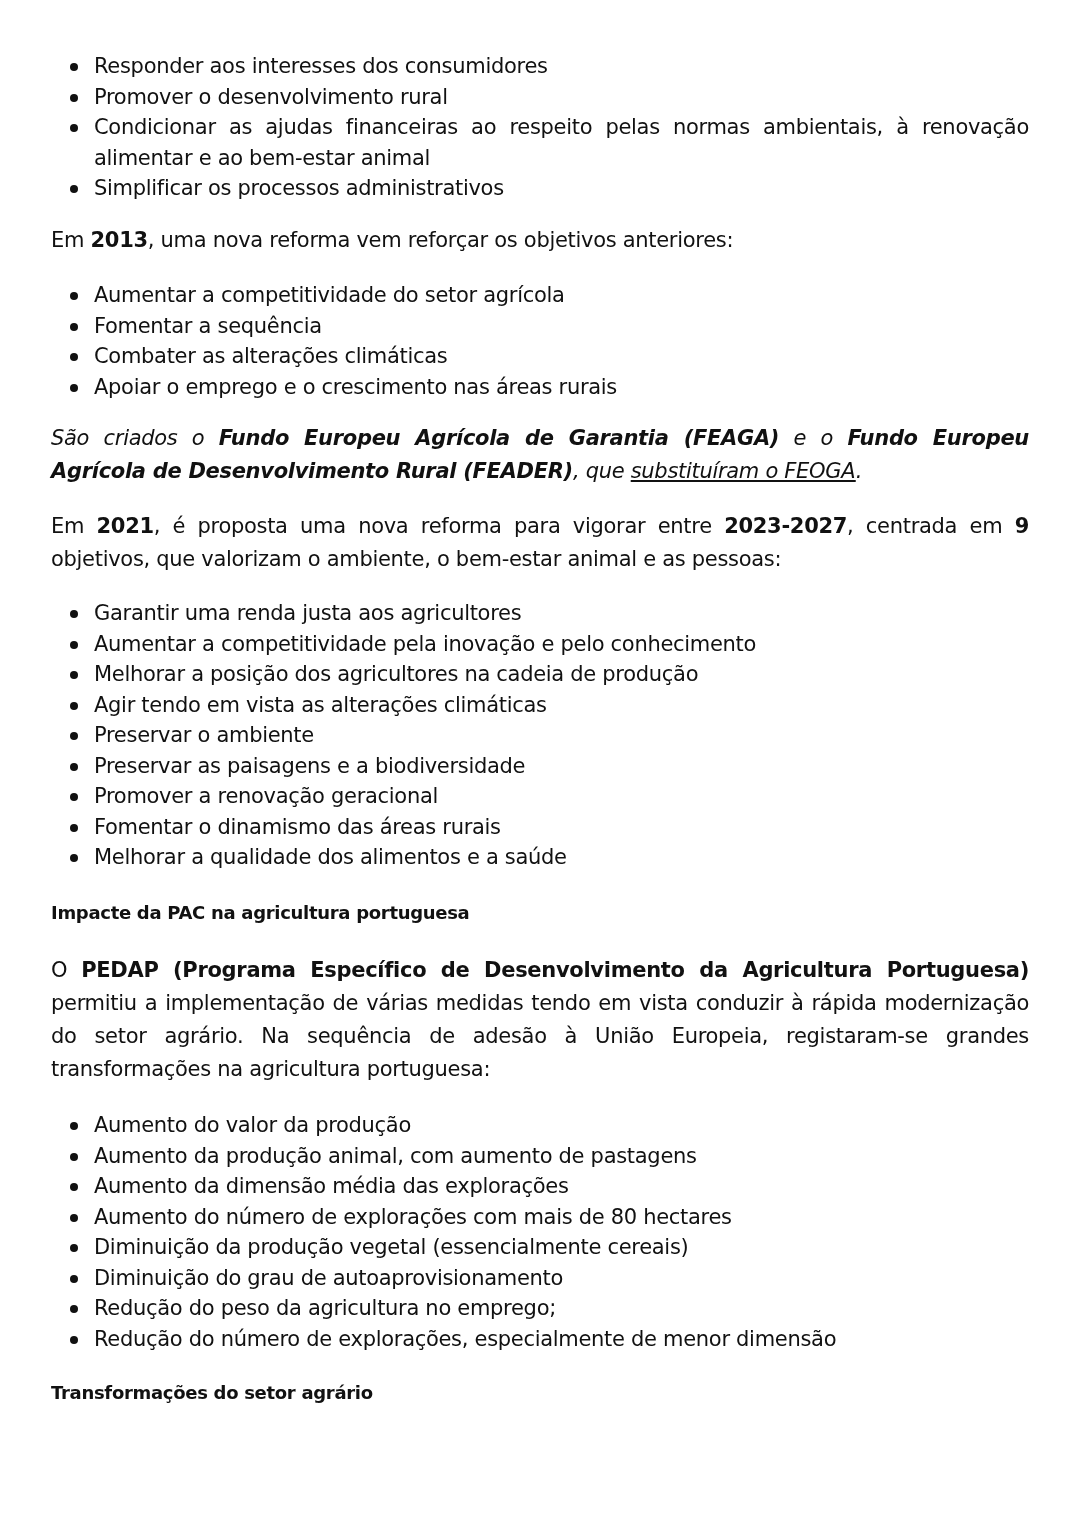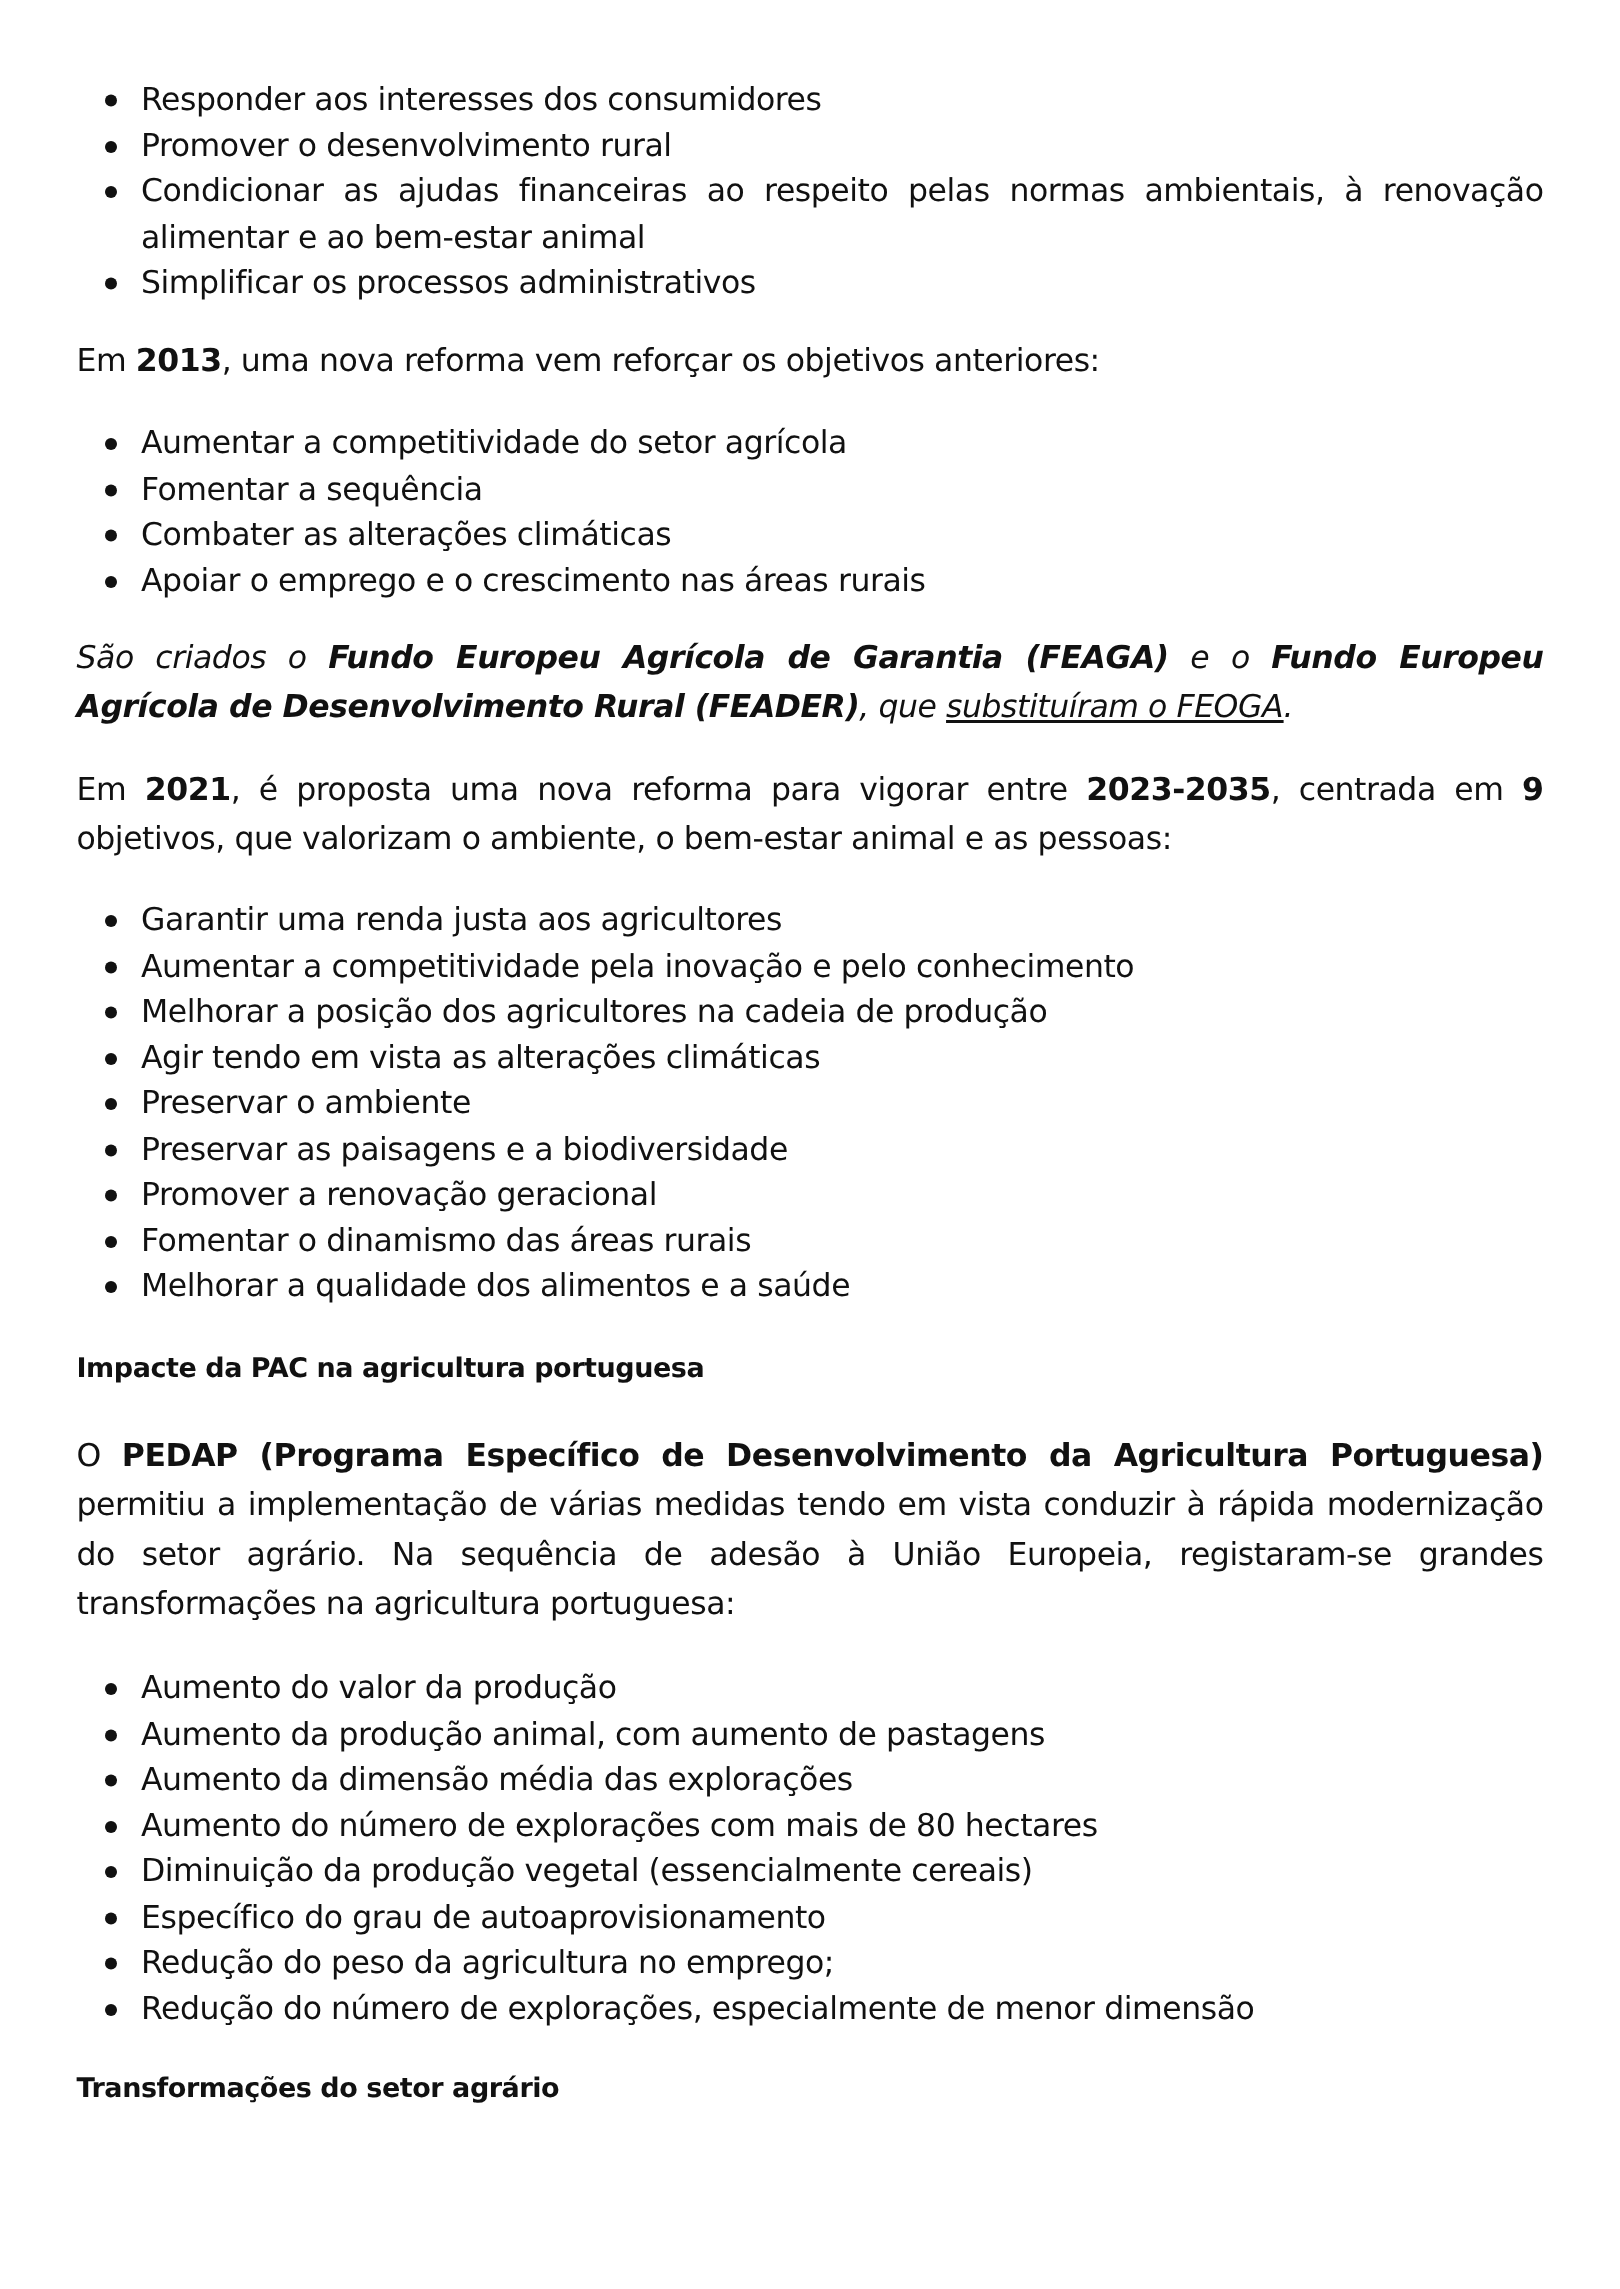--- a/index.html
+++ b/index.html
@@ -56,21 +56,21 @@
 
   <ul class="bullets" id="list2">
     <li><span class="dot"></span><span>Aumentar a competitividade do setor agrícola</span></li>
     <li><span class="dot"></span><span>Fomentar a sequência</span></li>
     <li><span class="dot"></span><span>Combater as alterações climáticas</span></li>
     <li><span class="dot"></span><span>Apoiar o emprego e o crescimento nas áreas rurais</span></li>
   </ul>
 
   <p class="para" id="paraFunds"><span>São criados o </span><b>Fundo Europeu Agrícola de Garantia (FEAGA)</b><span> e o </span><b>Fundo Europeu Agrícola de Desenvolvimento Rural (FEADER)</b><span>, que </span><span class="u">substituíram o FEOGA</span><span>.</span></p>
 
-  <p class="para" id="para2021"><span>Em </span><b>2021</b><span>, é proposta uma nova reforma para vigorar entre </span><b>2023-2035</b><span>, centrada em </span><b>9</b><span> objetivos, que valorizam o ambiente, o bem-estar animal e as pessoas:</span></p>
+  <p class="para" id="para2021"><span>Em </span><b>2021</b><span>, é proposta uma nova reforma para vigorar entre </span><b>2023-2027</b><span>, centrada em </span><b>9</b><span> objetivos, que valorizam o ambiente, o bem-estar animal e as pessoas:</span></p>
 
   <ul class="bullets" id="list3">
     <li><span class="dot"></span><span>Garantir uma renda justa aos agricultores</span></li>
     <li><span class="dot"></span><span>Aumentar a competitividade pela inovação e pelo conhecimento</span></li>
     <li><span class="dot"></span><span>Melhorar a posição dos agricultores na cadeia de produção</span></li>
     <li><span class="dot"></span><span>Agir tendo em vista as alterações climáticas</span></li>
     <li><span class="dot"></span><span>Preservar o ambiente</span></li>
     <li><span class="dot"></span><span>Preservar as paisagens e a biodiversidade</span></li>
     <li><span class="dot"></span><span>Promover a renovação geracional</span></li>
     <li><span class="dot"></span><span>Fomentar o dinamismo das áreas rurais</span></li>
@@ -80,20 +80,20 @@
   <h2 class="heading" id="h-impacte">Impacte da PAC na agricultura portuguesa</h2>
 
   <p class="para" id="paraPedap"><span>O </span><b>PEDAP (Programa Específico de Desenvolvimento da Agricultura Portuguesa)</b><span> permitiu a implementação de várias medidas tendo em vista conduzir à rápida modernização do setor agrário. Na sequência de adesão à União Europeia, registaram-se grandes transformações na agricultura portuguesa:</span></p>
 
   <ul class="bullets" id="list4">
     <li><span class="dot"></span><span>Aumento do valor da produção</span></li>
     <li><span class="dot"></span><span>Aumento da produção animal, com aumento de pastagens</span></li>
     <li><span class="dot"></span><span>Aumento da dimensão média das explorações</span></li>
     <li><span class="dot"></span><span>Aumento do número de explorações com mais de 80 hectares</span></li>
     <li><span class="dot"></span><span>Diminuição da produção vegetal (essencialmente cereais)</span></li>
-    <li><span class="dot"></span><span>Específico do grau de autoaprovisionamento</span></li>
+    <li><span class="dot"></span><span>Diminuição do grau de autoaprovisionamento</span></li>
     <li><span class="dot"></span><span>Redução do peso da agricultura no emprego;</span></li>
     <li><span class="dot"></span><span>Redução do número de explorações, especialmente de menor dimensão</span></li>
   </ul>
 
   <h2 class="heading" id="h-transf">Transformações do setor agrário</h2>
 
 </div>
 
 </body></html>

